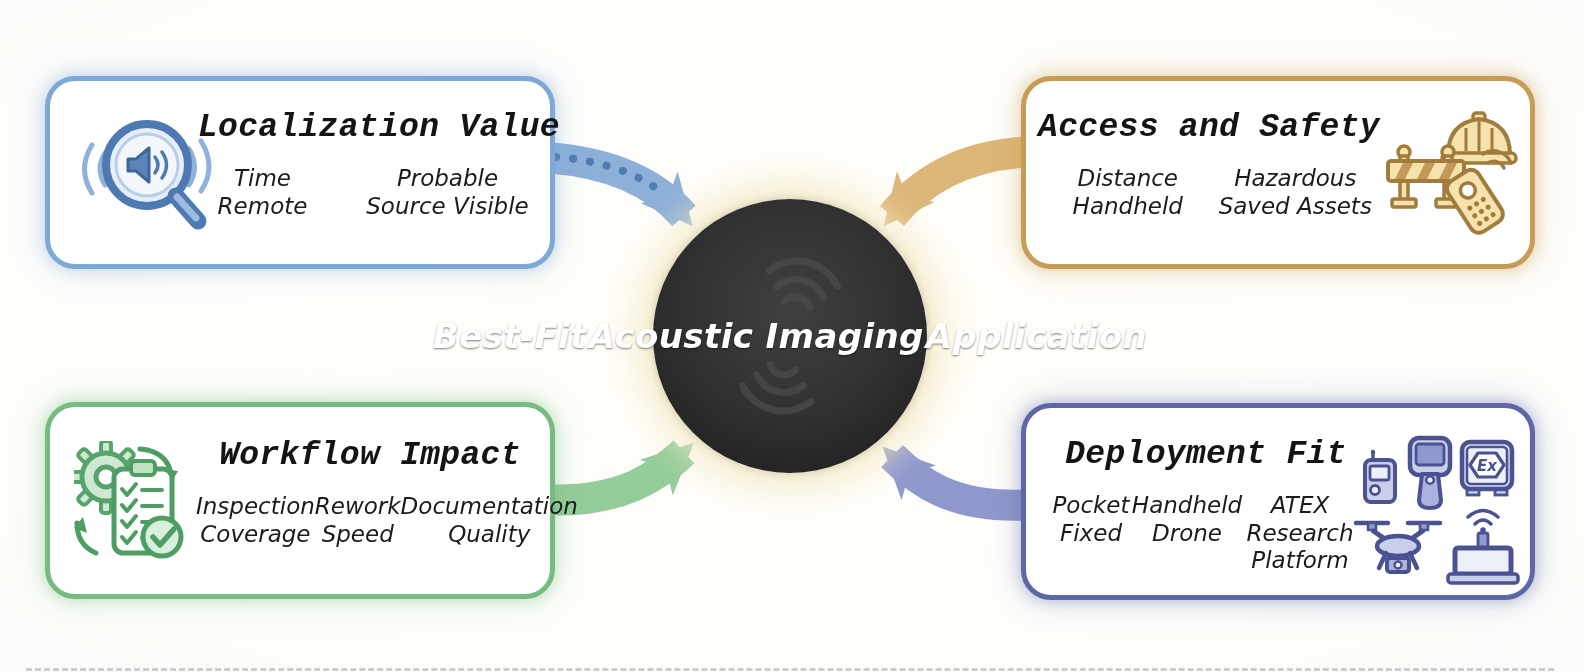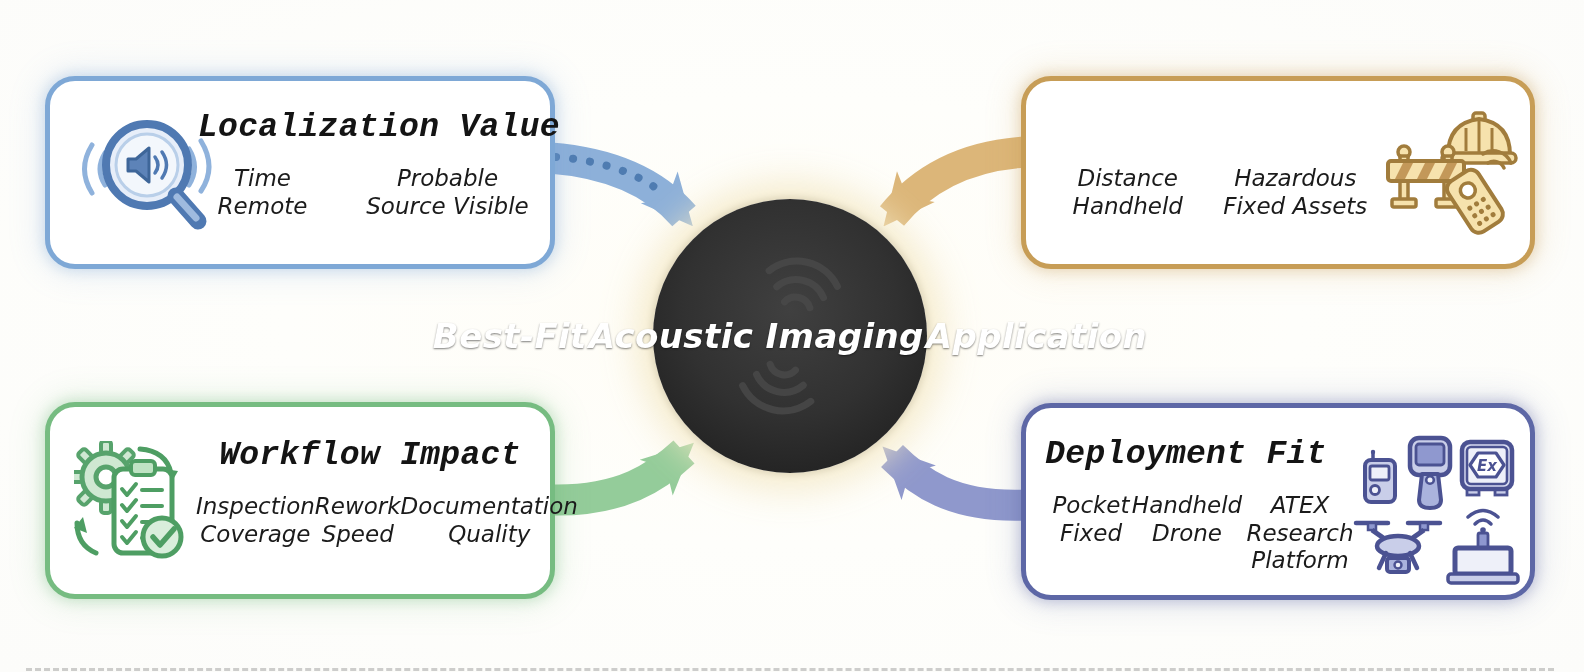--- a/index.html
+++ b/index.html
@@ -23,21 +23,21 @@
   #box-localization .items{left:120px;top:84px;width:370px;}
   #box-localization .item-col{flex:1;}
   #box-access .box-title{left:8px;top:28px;width:350px;}
   #box-access .items{left:18px;top:84px;width:335px;}
   #box-access .item-col{flex:1;}
   #box-workflow .box-title{left:150px;top:30px;width:340px;}
   #box-workflow .items{left:146px;top:86px;width:350px;}
   #box-workflow .item-col:nth-child(1){flex:1;}
   #box-workflow .item-col:nth-child(2){flex:1.2;}
   #box-workflow .item-col:nth-child(3){flex:1.5;}
-  #box-deployment .box-title{left:4px;top:28px;width:312px;}
+  #box-deployment .box-title{left:24px;top:28px;width:312px;}
   #box-deployment .items{left:22px;top:84px;width:312px;}
   #box-deployment .item-col:nth-child(1){width:86px;}
   #box-deployment .item-col:nth-child(2){width:106px;}
   #box-deployment .item-col:nth-child(3){width:120px;}
   .icon-holder{position:absolute;}
   
   #center-hub{position:absolute;left:653px;top:199px;width:274px;height:274px;border-radius:50%;
     background:radial-gradient(circle at 50% 40%, #404040 0%, #313131 50%, #242424 78%, #161616 100%);}
   #center-hub .hub-waves{position:absolute;left:0;top:0;width:100%;height:100%;}
   #center-hub .hub-text{position:absolute;left:0;top:0;width:100%;height:100%;
@@ -108,28 +108,29 @@
         <span>Remote</span>
       </div>
       <div class="item-col">
         <span>Probable</span>
         <span>Source Visible</span>
       </div>
     </div>
   </div>
 
   <div class="box" id="box-access" style="border-color: rgb(199, 157, 86); box-shadow: rgba(199, 157, 86, 0.333) 0px 0px 13px 2px, rgba(199, 157, 86, 0.133) 0px 0px 30px 9px;">
+    <div class="box-title">Access and Safety</div>
     <div class="items">
       <div class="item-col">
         <span>Distance</span>
         <span>Handheld</span>
       </div>
       <div class="item-col">
         <span>Hazardous</span>
-        <span>Fixed Assets</span>
+        <span>Saved Assets</span>
       </div>
     </div>
     <svg class="icon-holder" style="right:12px;top:26px;" width="138" height="132" viewBox="0 0 138 132">
       <g transform="translate(66,2)">
         <rect x="27" y="4" width="12" height="10" rx="3" fill="#f6e2ad" stroke="#a17c3c" stroke-width="3.5"></rect>
         <path d="M 2 46 Q 2 14 33 10 Q 64 14 64 46 Z" fill="#f6e2ad" stroke="#a17c3c" stroke-width="4" stroke-linejoin="round"></path>
         <path d="M 20 19 L 20 42 M 33 12 L 33 44 M 46 19 L 46 42" fill="none" stroke="#a17c3c" stroke-width="3"></path>
         <rect x="-4" y="44" width="74" height="10" rx="5" fill="#f6e2ad" stroke="#a17c3c" stroke-width="3.5"></rect>
       </g>
       <g transform="translate(8,34)">

